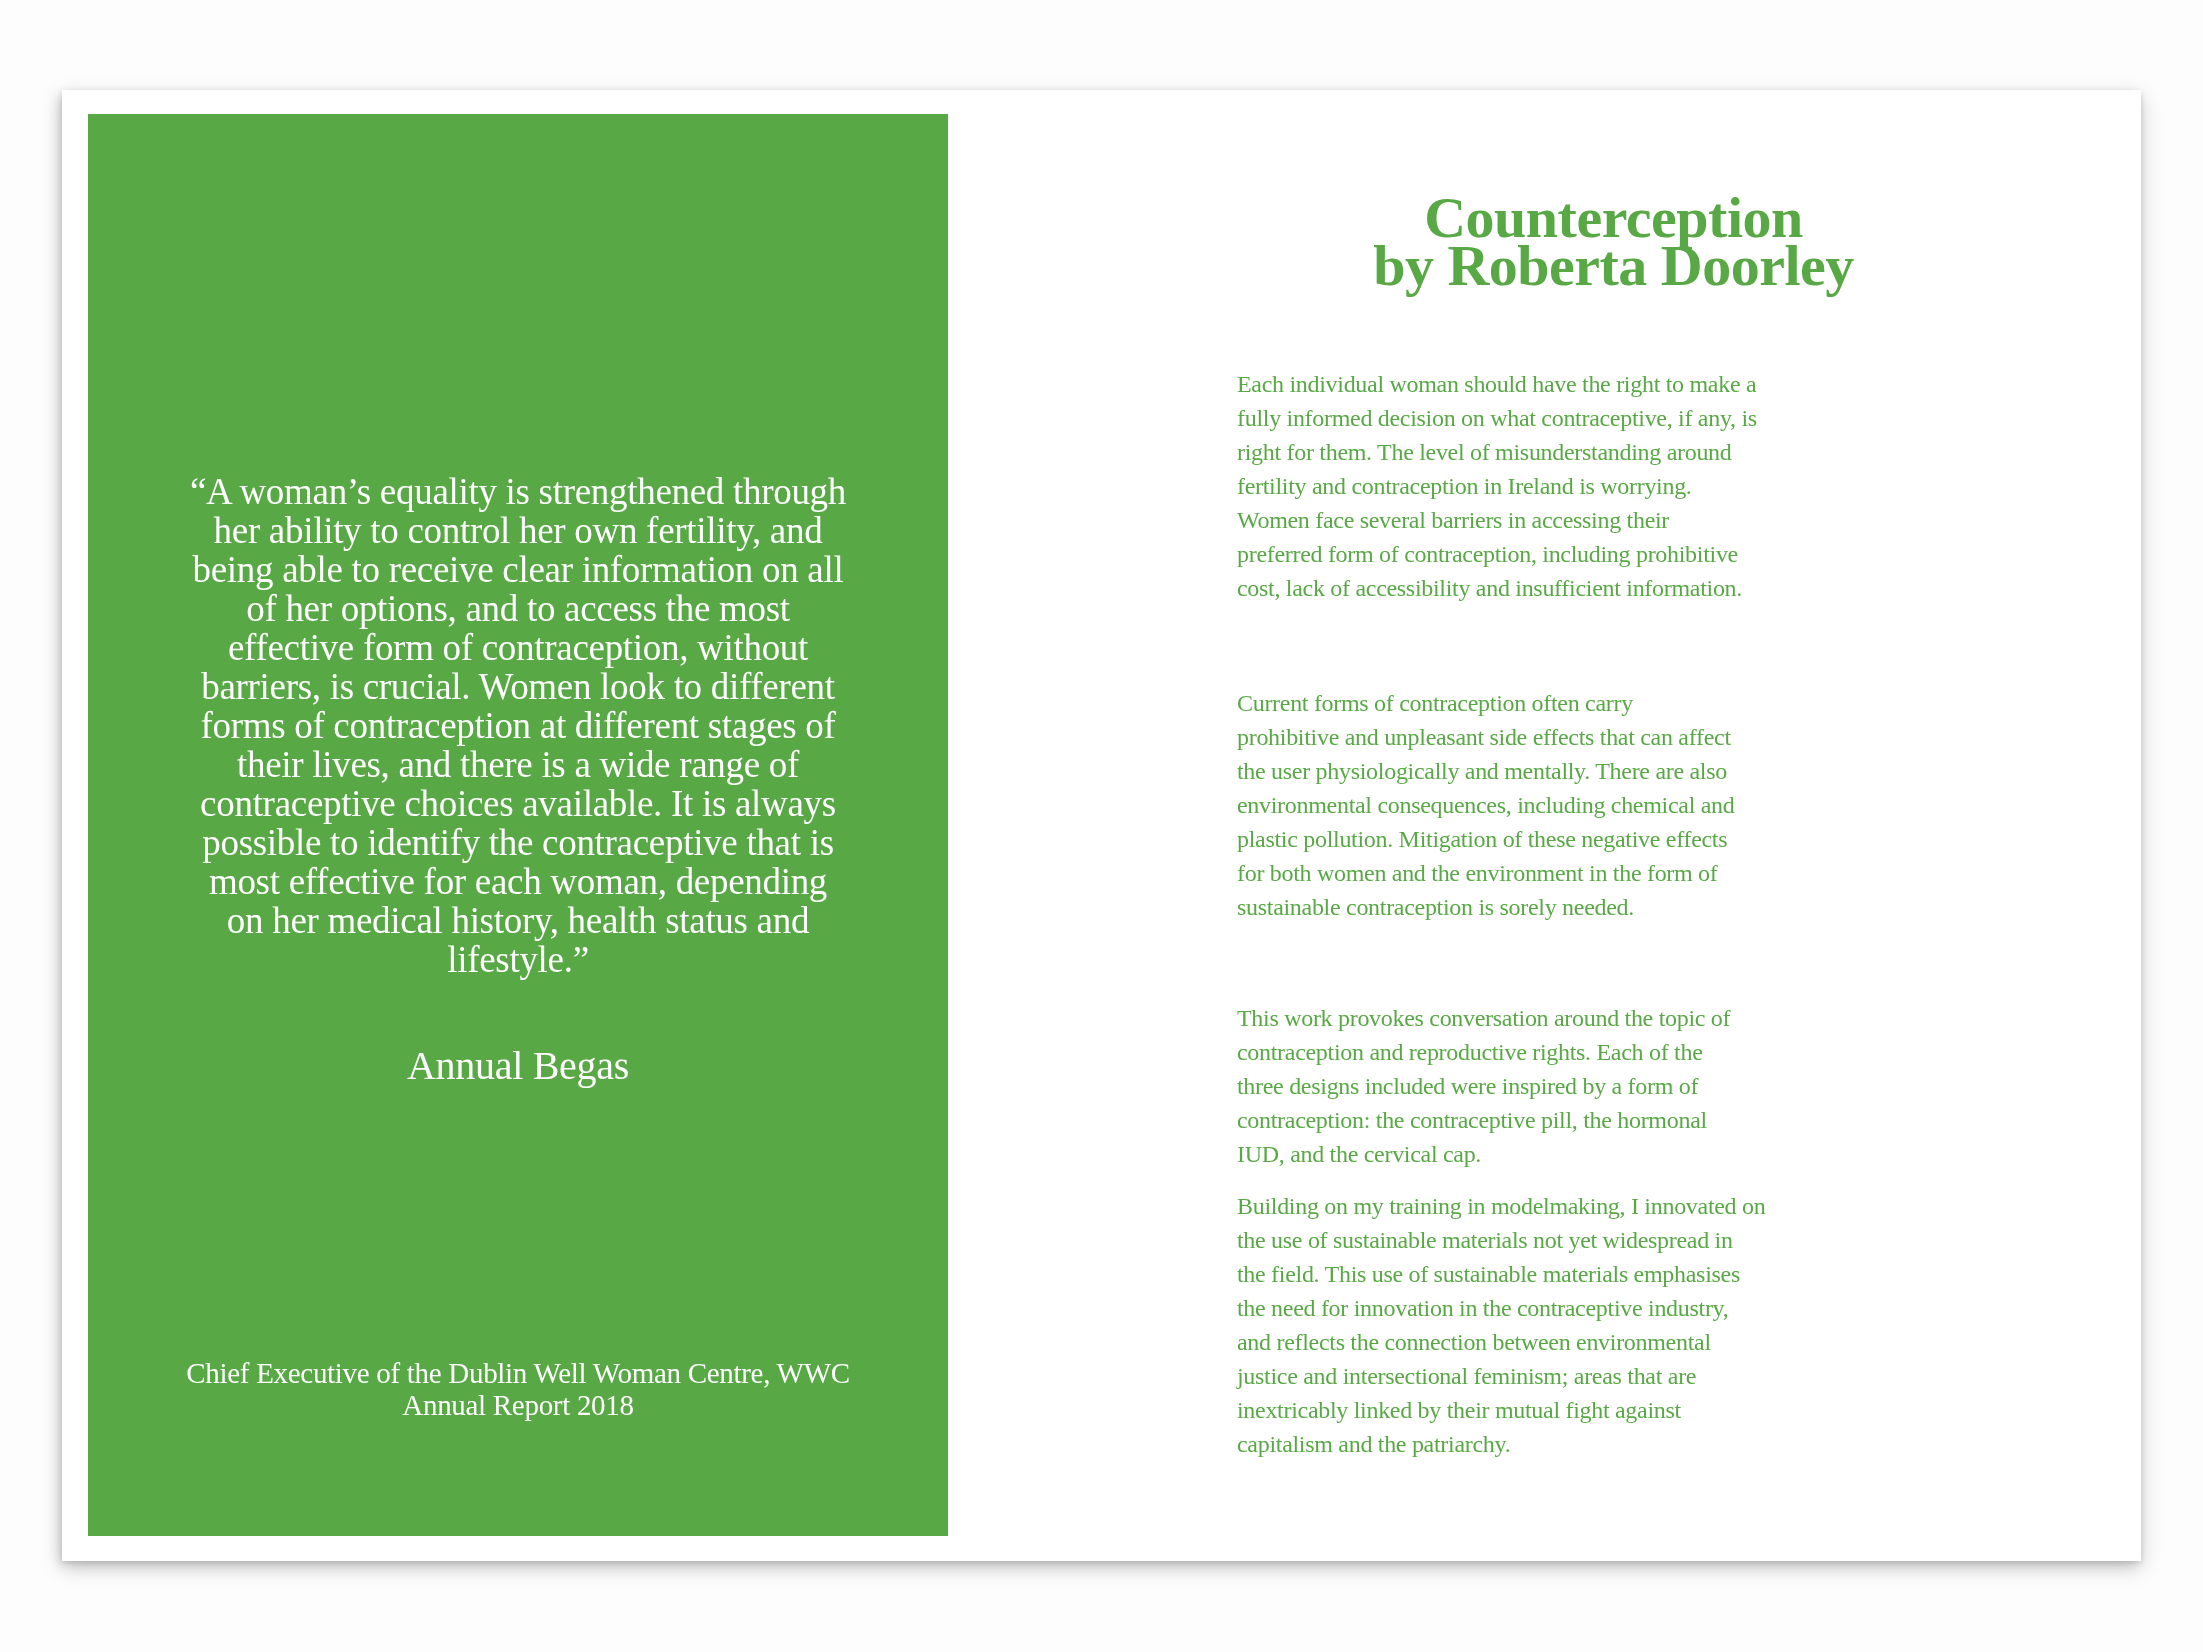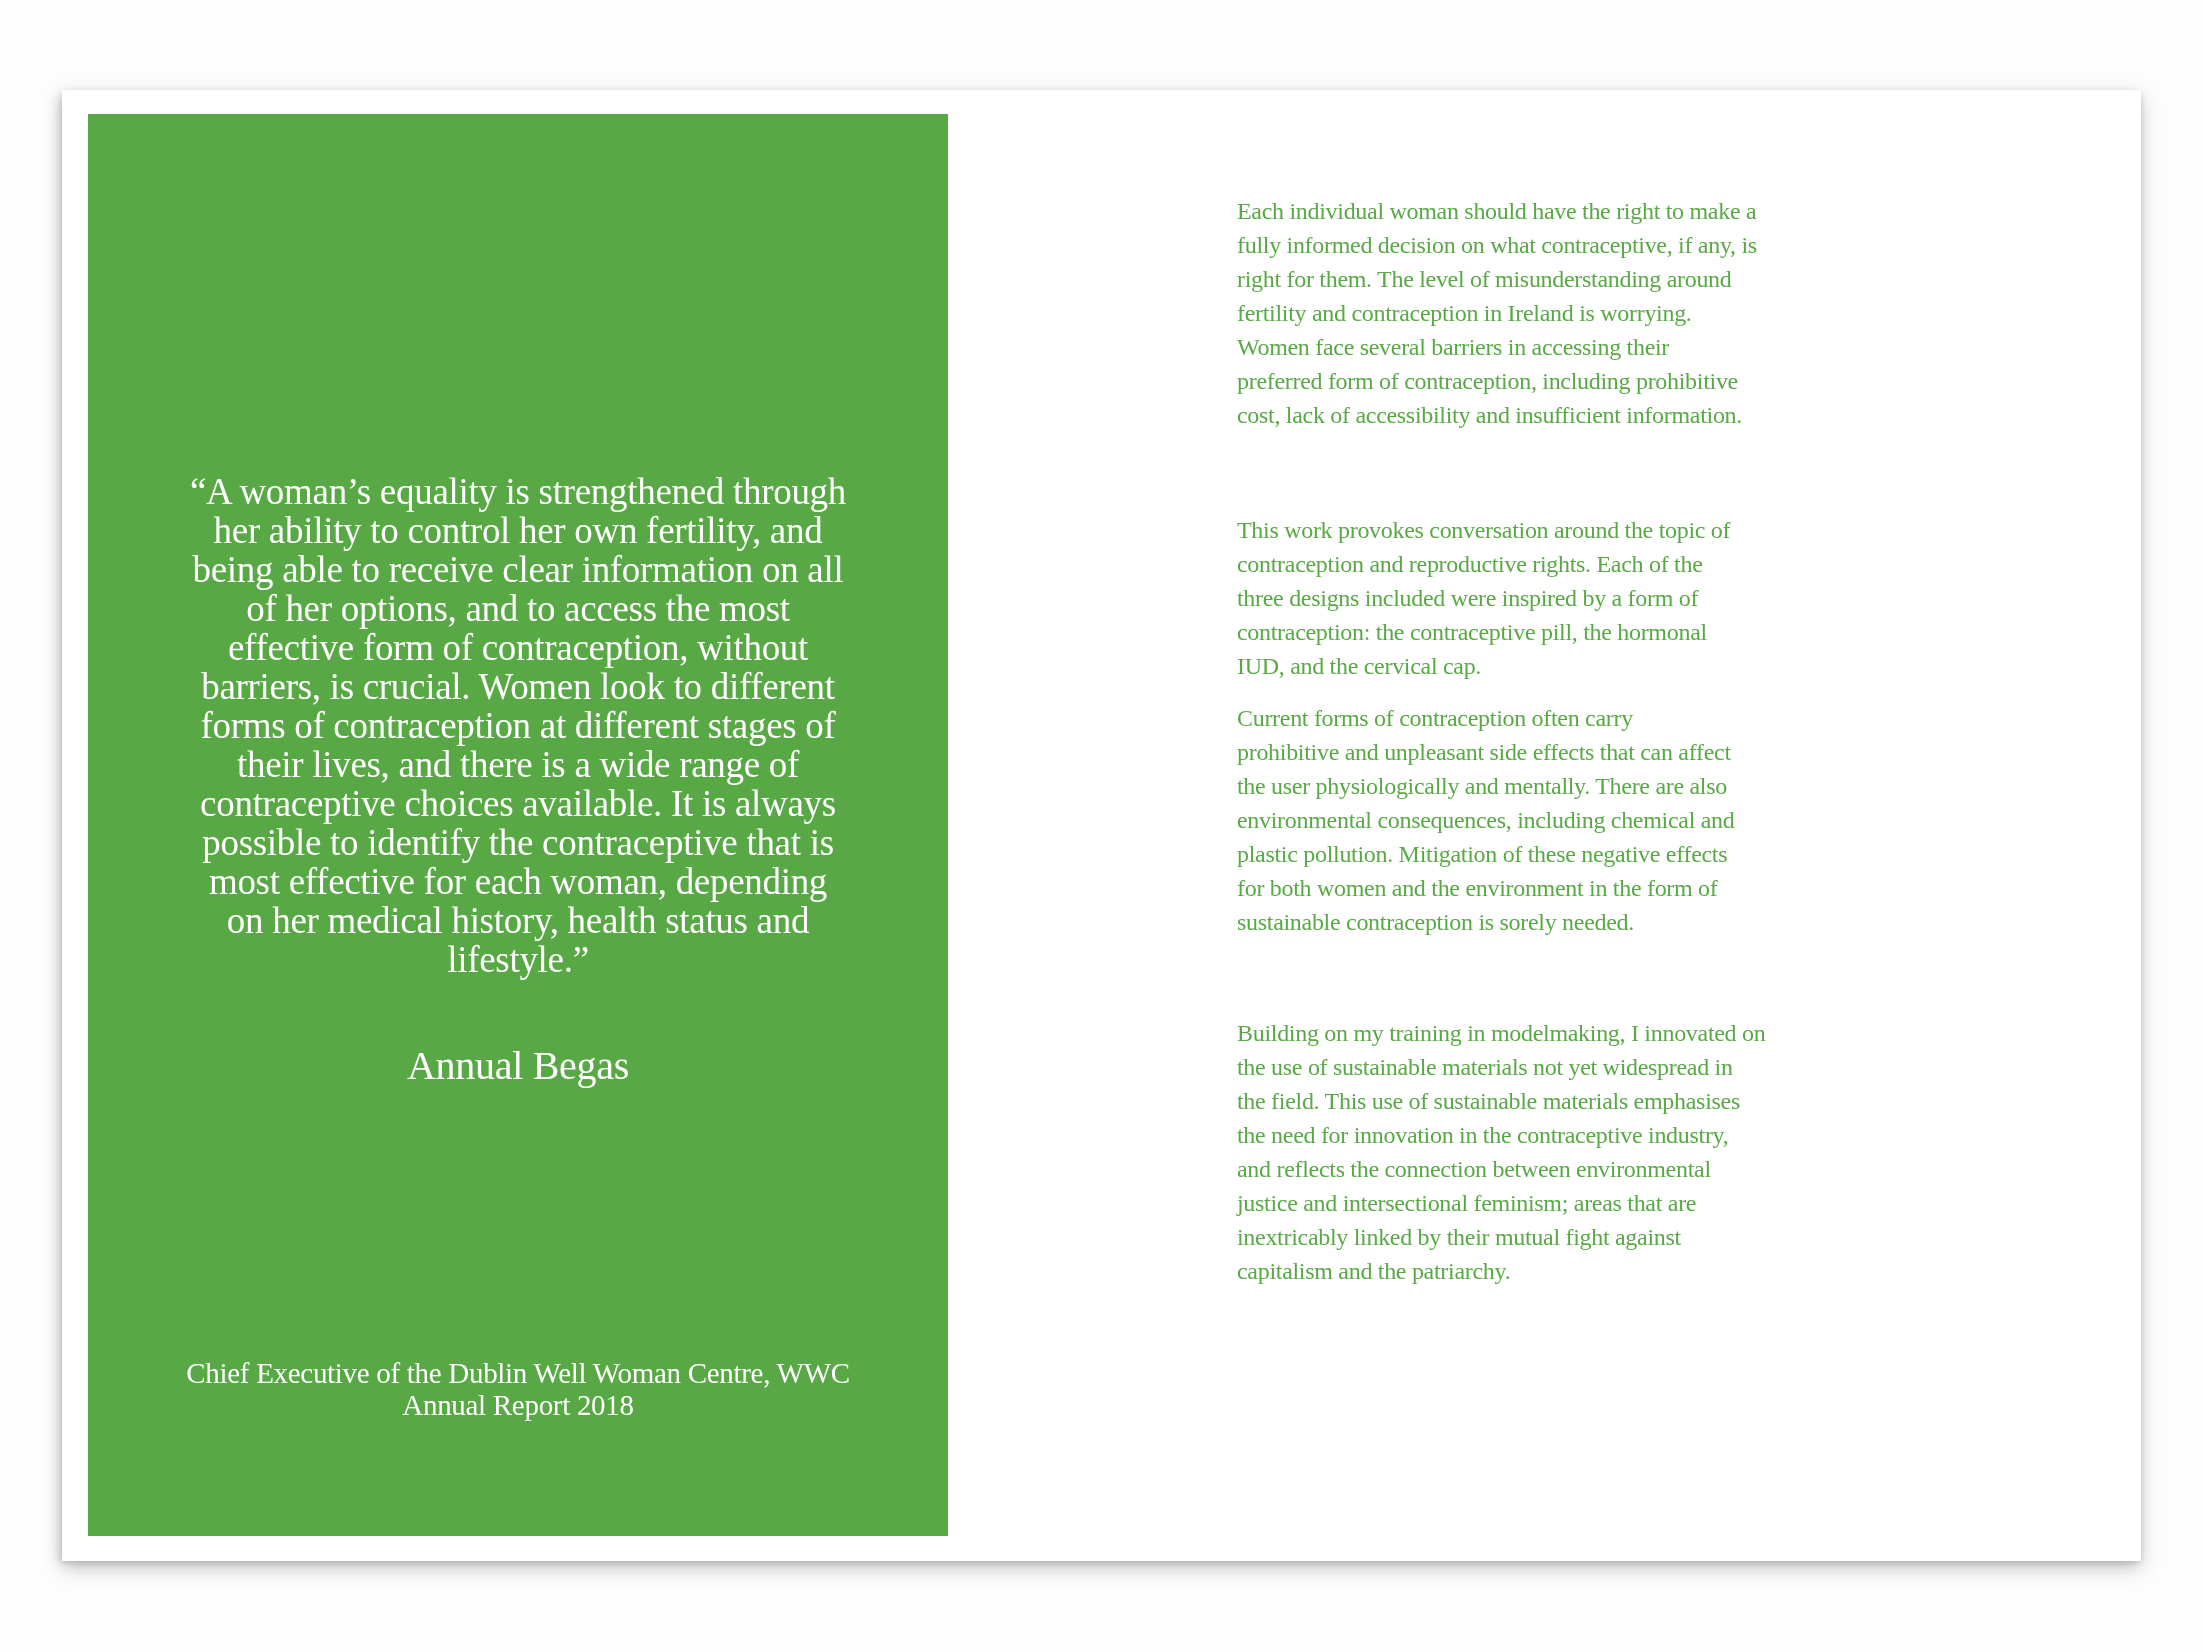--- a/index.html
+++ b/index.html
@@ -109,39 +109,41 @@
 possible to identify the contraceptive that is
 most effective for each woman, depending
 on her medical history, health status and
 lifestyle.”</div>
       <div class="attribution">Annual Begas</div>
       <div class="caption">Chief Executive of the Dublin Well Woman Centre, WWC
 Annual Report 2018</div>
     </div>
 
     <div class="right-column">
+      <h1 class="title">Counterception
+by Roberta Doorley</h1>
       <p class="body p1">Each individual woman should have the right to make a
 fully informed decision on what contraceptive, if any, is
 right for them. The level of misunderstanding around
 fertility and contraception in Ireland is worrying.
 Women face several barriers in accessing their
 preferred form of contraception, including prohibitive
 cost, lack of accessibility and insufficient information.</p>
-      <p class="body p2">This work provokes conversation around the topic of
-contraception and reproductive rights. Each of the
-three designs included were inspired by a form of
-contraception: the contraceptive pill, the hormonal
-IUD, and the cervical cap.</p>
       <p class="body p3">Current forms of contraception often carry
 prohibitive and unpleasant side effects that can affect
 the user physiologically and mentally. There are also
 environmental consequences, including chemical and
 plastic pollution. Mitigation of these negative effects
 for both women and the environment in the form of
 sustainable contraception is sorely needed.</p>
+      <p class="body p2">This work provokes conversation around the topic of
+contraception and reproductive rights. Each of the
+three designs included were inspired by a form of
+contraception: the contraceptive pill, the hormonal
+IUD, and the cervical cap.</p>
       <p class="body p4">Building on my training in modelmaking, I innovated on
 the use of sustainable materials not yet widespread in
 the field. This use of sustainable materials emphasises
 the need for innovation in the contraceptive industry,
 and reflects the connection between environmental
 justice and intersectional feminism; areas that are
 inextricably linked by their mutual fight against
 capitalism and the patriarchy.</p>
     </div>
 

